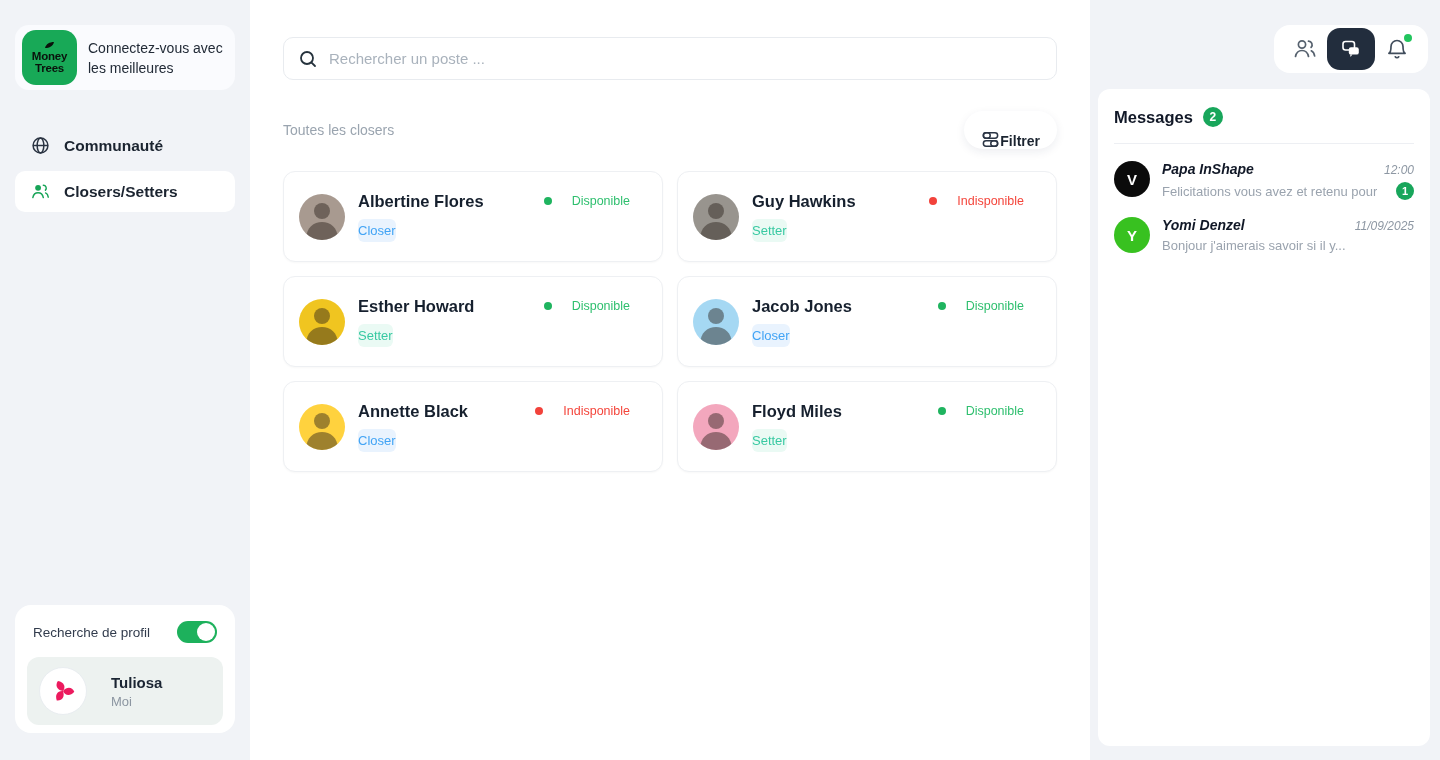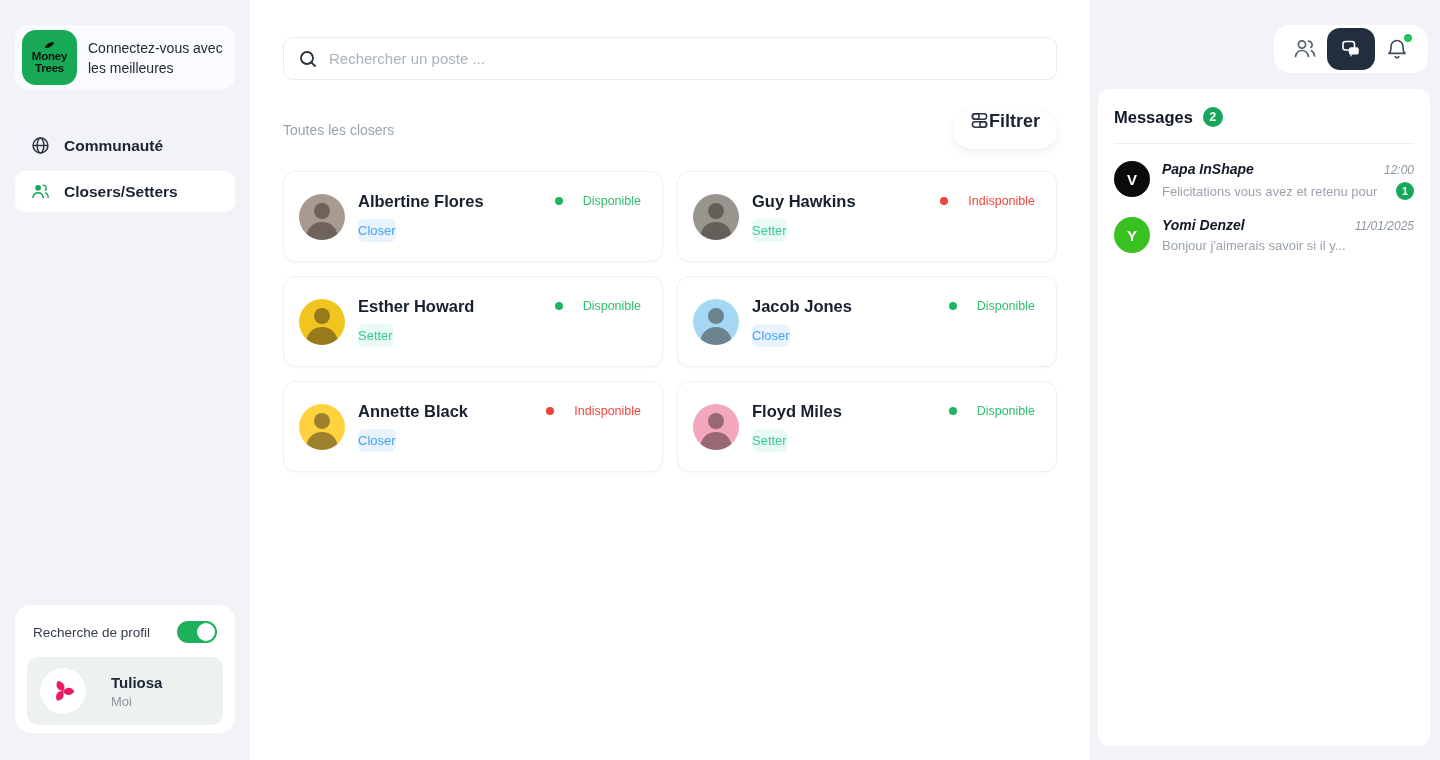--- a/index.html
+++ b/index.html
@@ -29,30 +29,30 @@
   .user-name { font-size:15px; font-weight:700; color:#1b2533; }
   .user-sub { font-size:13px; color:#8c96a1; margin-top:3px; }
 
   
   .main { width:840px; height:760px; background:#ffffff; padding:37px 33px 0; flex-shrink:0; }
   .search-bar { height:43px; border:1px solid #e8ebef; border-radius:10px; display:flex; align-items:center; padding:16px 14px; gap:11px; background:#fff; }
   .search-bar input { border:none; outline:none; flex:1; font-size:15px; color:#1b2430; background:transparent; font-family:"Liberation Sans", sans-serif; }
   .search-bar input::placeholder { color:#a9b2bc; }
   .toolbar { margin-top:31px; display:flex; align-items:center; justify-content:space-between; height:38px; }
   .muted-label { font-size:14px; color:#9aa4af; }
-  .filter-btn { height:38px; border:none; border-radius:19px; background:#fff; box-shadow:0 3px 10px rgba(24,39,75,.08); display:flex; align-items:flex-start; padding:0 17px; font-size:18px; font-weight:600; color:#1b2430; cursor:pointer; font-family:"Liberation Sans", sans-serif; }
+  .filter-btn { height:38px; border:none; border-radius:19px; background:#fff; box-shadow:0 3px 10px rgba(24,39,75,.08); display:flex; align-items:flex-end; padding:0 17px; font-size:14px; font-weight:600; color:#1b2430; cursor:pointer; font-family:"Liberation Sans", sans-serif; }
   .grid { margin-top:22px; display:grid; grid-template-columns:1fr 1fr; gap:14px; }
   .card { height:91px; background:#fff; border:1px solid #eef0f3; border-radius:12px; display:flex; align-items:center; padding:0 15px; position:relative; box-shadow:0 1px 2px rgba(16,24,40,.03); cursor:pointer; }
   .avatar { width:46px; height:46px; border-radius:50%; overflow:hidden; flex-shrink:0; display:flex; align-items:flex-end; justify-content:center; }
   .info { margin-left:13px; }
   .p-name { font-size:16.5px; font-weight:600; color:#16202e; }
   .role { display:inline-block; margin-top:8px; font-size:13px; padding:4px 0; border-radius:6px; }
   .role.closer { color:#42a4f5; background:#e9f3fe; }
   .role.setter { color:#38c9a2; background:#eafaf4; }
-  .status { position:absolute; top:22px; right:21px; display:flex; align-items:center; gap:20px; font-size:12.5px; font-weight:500; }
+  .status { position:absolute; top:22px; right:32px; display:flex; align-items:center; gap:20px; font-size:12.5px; font-weight:500; }
   .status .dot { width:8px; height:8px; border-radius:50%; }
   .status.avail { color:#2ebf6e; }
   .status.avail .dot { background:#1fb45f; }
   .status.unavail { color:#f4453b; }
   .status.unavail .dot { background:#f2423b; }
 
   
   .right { width:350px; height:760px; display:flex; flex-direction:column; flex-shrink:0; }
   .topbar { margin:25px 12px 0 auto; width:154px; height:48px; background:#fff; border-radius:16px; display:flex; align-items:center; justify-content:space-between; padding:0 9px; }
   .tb-btn { width:44px; height:42px; border:none; background:transparent; display:flex; align-items:center; justify-content:center; position:relative; cursor:pointer; border-radius:13px; }
@@ -315,21 +315,21 @@
         </div>
       </div>
 
       <div class="msg-row">
         <div class="msg-avatar" style="background: rgb(56, 193, 32);">
           <span>Y</span>
         </div>
         <div class="msg-body">
           <div class="msg-top">
             <span class="msg-name">Yomi Denzel</span>
-            <span class="msg-time">11/01/2025</span>
+            <span class="msg-time">11/09/2025</span>
           </div>
           <div class="msg-bottom">
             <span class="msg-preview">Bonjour j'aimerais savoir si il y...</span>
           </div>
         </div>
       </div>
 
     </div>
   </section>
 

